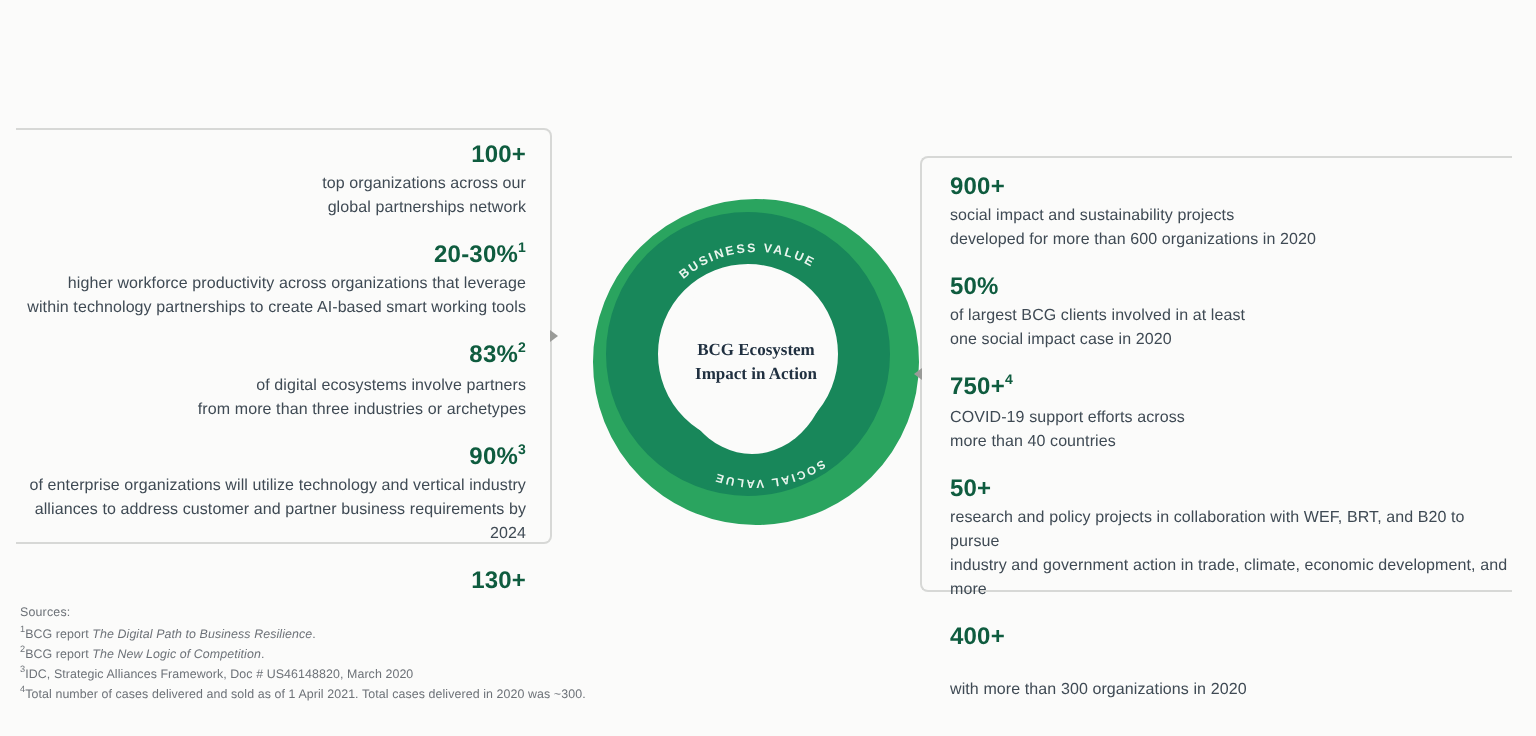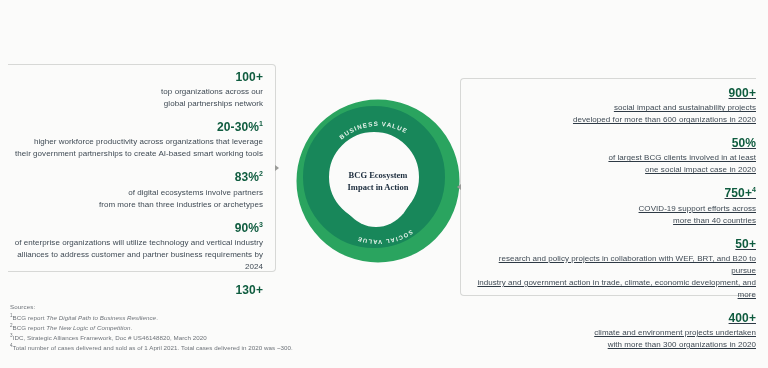--- a/index.html
+++ b/index.html
@@ -64,21 +64,21 @@
   .right-panel .pointer {
     position: absolute;
     left: -4px;
     top: 50%;
     margin-top: -3px;
     width: 0; height: 0;
     border-top: 3px solid transparent;
     border-bottom: 3px solid transparent;
     border-right: 4px solid #9a9b98;
   }
-  .right-panel .stat { text-align: right; margin-bottom: 9px; text-decoration: underline; }
+  .right-panel .stat { text-align: left; margin-bottom: 9px; }
   .right-panel .stat:last-child { margin-bottom: 0; }
 
   .stat-value {
     font-size: 12px;
     font-weight: bold;
     color: #0f5c3f;
     line-height: 1.35;
     letter-spacing: 0.1px;
   }
   .stat-value sup {
@@ -152,21 +152,21 @@
   <div class="left-panel">
     <div class="pointer"></div>
 
     <div class="stat">
       <div class="stat-value"><span>100+</span><sup></sup></div>
       <div class="stat-desc"><span>top organizations across our</span><br><span>global partnerships network</span></div>
     </div>
 
     <div class="stat">
       <div class="stat-value"><span>20-30%</span><sup>1</sup></div>
-      <div class="stat-desc"><span>higher workforce productivity across organizations that leverage</span><br><span>their government partnerships to create AI-based smart working tools</span></div>
+      <div class="stat-desc"><span>higher workforce productivity across organizations that leverage</span><br><span>within technology partnerships to create AI-based smart working tools</span></div>
     </div>
 
     <div class="stat">
       <div class="stat-value"><span>83%</span><sup>2</sup></div>
       <div class="stat-desc"><span>of digital ecosystems involve partners</span><br><span>from more than three industries or archetypes</span></div>
     </div>
 
     <div class="stat">
       <div class="stat-value"><span>90%</span><sup>3</sup></div>
       <div class="stat-desc"><span>of enterprise organizations will utilize technology and vertical industry</span><br><span>alliances to address customer and partner business requirements by 2024</span></div>
@@ -220,21 +220,21 @@
       <div class="stat-desc"><span>COVID-19 support efforts across</span><br><span>more than 40 countries</span></div>
     </div>
 
     <div class="stat">
       <div class="stat-value"><span>50+</span><sup></sup></div>
       <div class="stat-desc"><span>research and policy projects in collaboration with WEF, BRT, and B20 to pursue</span><br><span>industry and government action in trade, climate, economic development, and more</span></div>
     </div>
 
     <div class="stat">
       <div class="stat-value"><span>400+</span><sup></sup></div>
-      <div class="stat-desc"><span>climate and environment projects undertaken</span><br><span>with more than 300 organizations in 2020</span></div>
+      <div class="stat-desc"><br><span>with more than 300 organizations in 2020</span></div>
     </div>
   </div>
 
   <div class="sources">
     <div class="sources-title">Sources:</div>
 
     <div class="source-line">
       <sup>1</sup><span>BCG report </span><span class="ital">The Digital Path to Business Resilience</span><span>.</span>
     </div>
 

